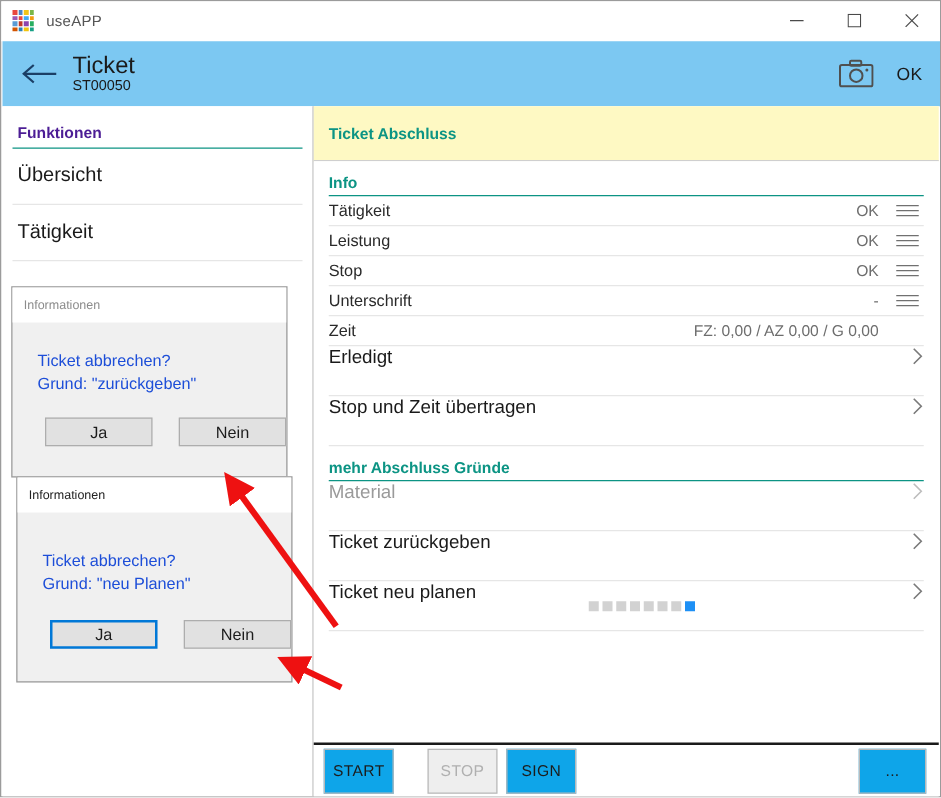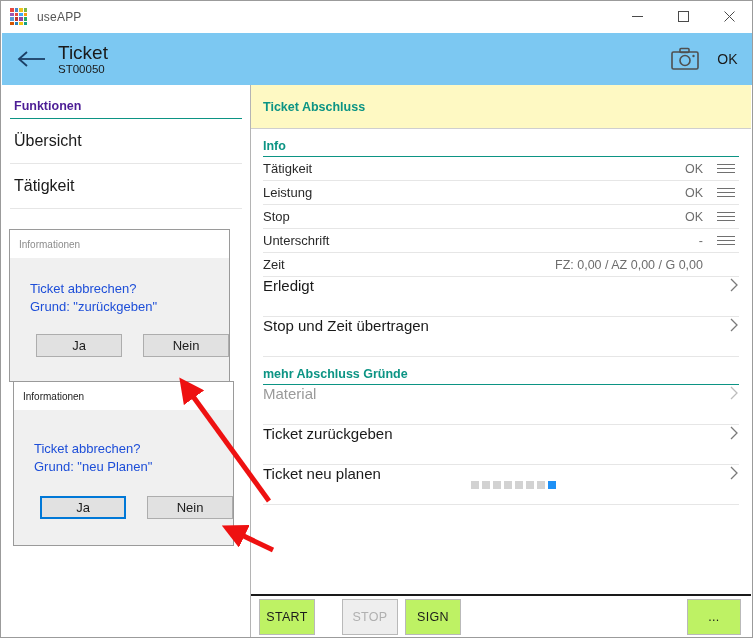--- a/index.html
+++ b/index.html
@@ -219,21 +219,21 @@
   .toolbar {
     position: absolute; left: 0; bottom: 0;
     width: 500px; height: 44px;
     background: #ffffff;
     border-top: 2px solid #1a1a1a;
     display: flex; align-items: center;
     padding: 0 8px;
   }
   .tb-btn {
     width: 56px; height: 36px;
-    background: #bef264;
+    background: #0ea5e9;
     border: 1px solid #b9b9b9;
     font-size: 12.5px; color: #1c1c1c;
     display: flex; align-items: center; justify-content: center;
     margin-right: 7px;
     letter-spacing: 0.3px;
   }
   .tb-btn.disabled { color: #b0b0b0; background: #eeeeee; margin-left: 20px; }
   .tb-btn.more { margin-left: auto; margin-right: 2px; width: 54px; }
 
   

